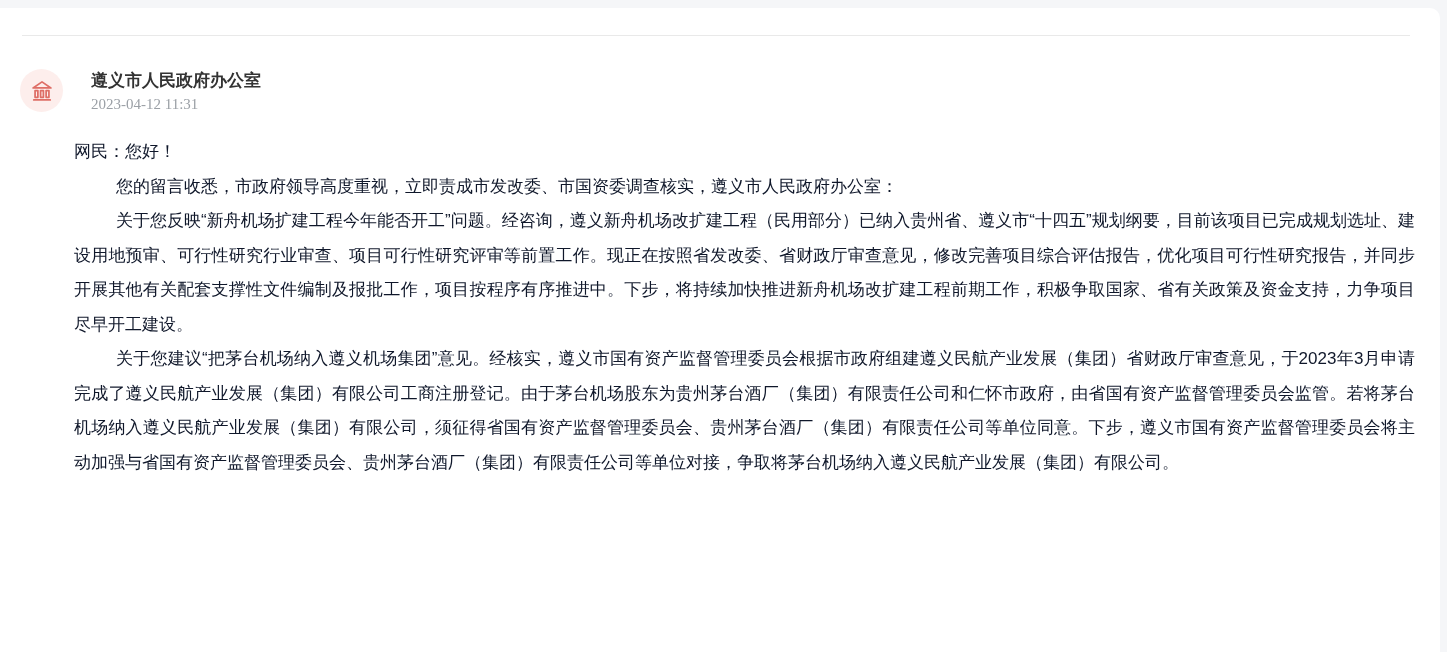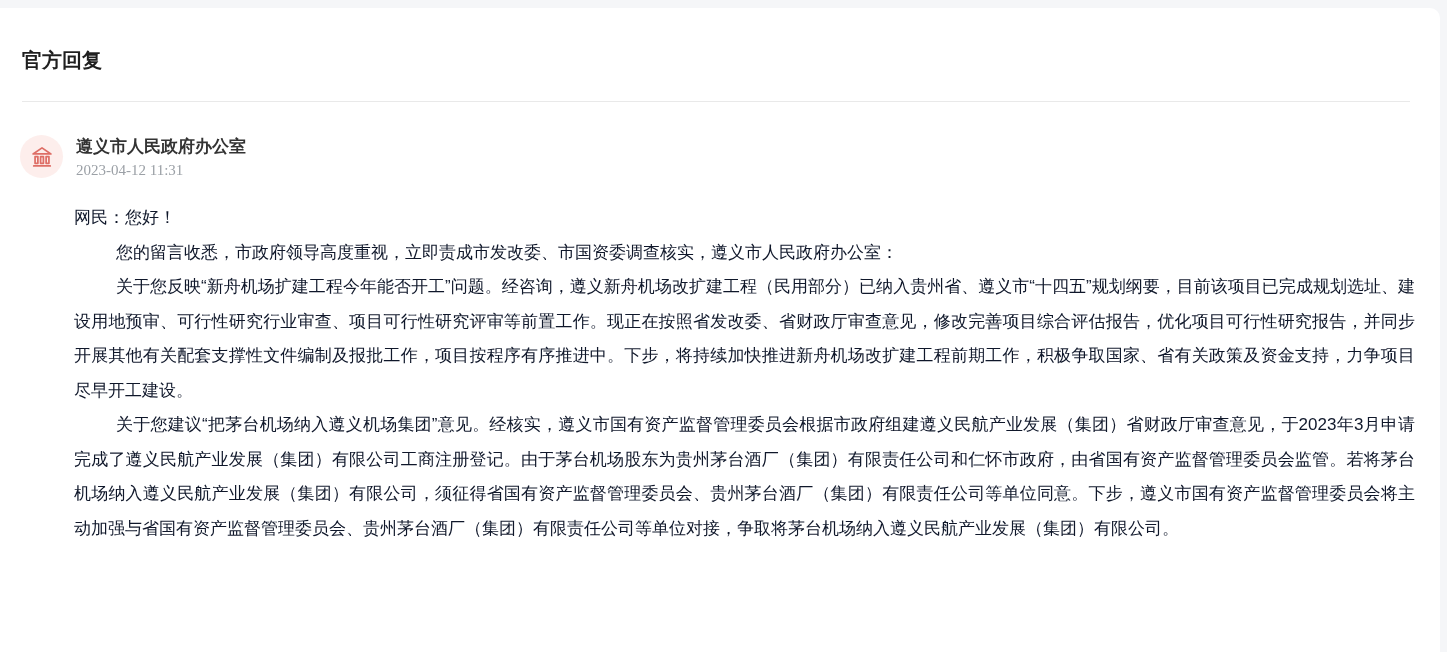--- a/index.html
+++ b/index.html
@@ -41,21 +41,21 @@
     height: 43px;
     border-radius: 50%;
     background: #fdeeec;
     display: flex;
     align-items: center;
     justify-content: center;
     flex: 0 0 auto;
   }
   .avatar svg { display: block; }
   .reply-head {
-    margin-left: 13px;
+    margin-left: 28px;
     padding-top: 1px;
   }
   .org-name {
     font-size: 17px;
     font-weight: bold;
     color: #333333;
     line-height: 22px;
   }
   .timestamp {
     margin-top: 3px;
@@ -75,21 +75,20 @@
   }
   .reply-content p.indent {
     text-indent: 42px;
   }
 </style>
 </head>
 <body>
 
 <div class="card">
 
-  <h2 class="section-title">官方回复</h2>
 
   <div class="divider"></div>
 
   <div class="reply-head-row">
     <div class="avatar">
       <svg width="26" height="26" viewBox="0 0 24 24" fill="none" stroke="#de6e66" stroke-width="1.6" stroke-linejoin="round" stroke-linecap="round">
         <path d="M12 3.6 L3.8 9.2 H20.2 Z"></path>
         <rect x="5.6" y="11.6" width="2.6" height="6.2"></rect>
         <rect x="10.7" y="11.6" width="2.6" height="6.2"></rect>
         <rect x="15.8" y="11.6" width="2.6" height="6.2"></rect>

